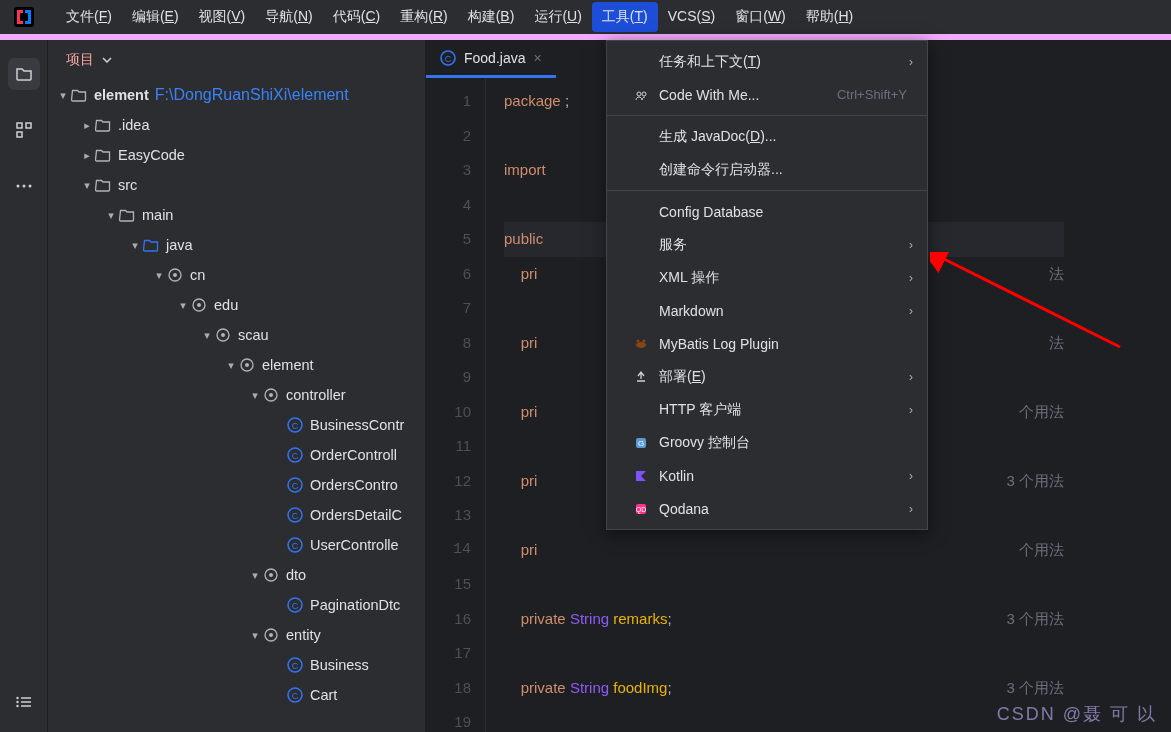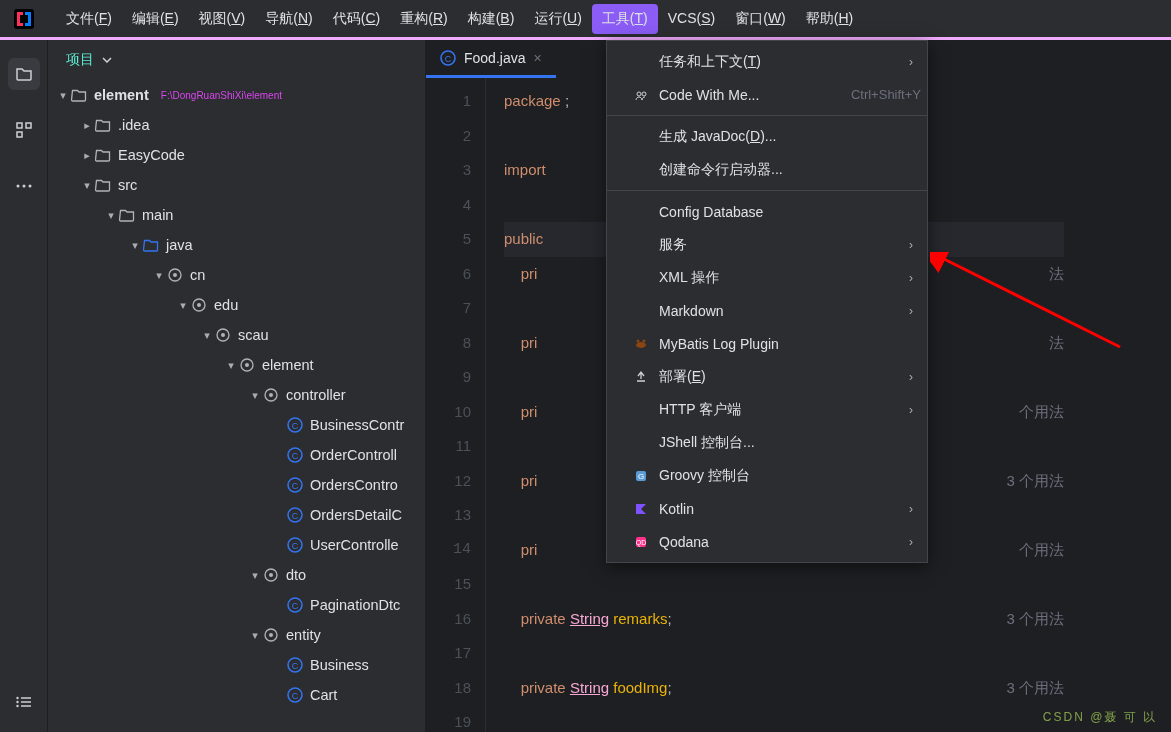--- a/index.html
+++ b/index.html
@@ -1,57 +1,57 @@
 <!DOCTYPE html>
 <html><head>
 <meta charset="utf-8">
 <style>
 * { margin:0; padding:0; box-sizing:border-box; font-family:"Segoe UI","Microsoft YaHei",sans-serif; }
 body { background:#1e1f22; color:#bcbec4; width:1171px; height:732px; overflow:hidden; position:relative; }
-.menubar { height:40px; background:#2b2d30; display:flex; align-items:center; padding-left:12px; gap:2px; border-bottom:3px solid #f0abfc; }
+.menubar { height:40px; background:#2b2d30; display:flex; align-items:center; padding-left:12px; gap:2px; border-bottom:6px solid #f0abfc; }
 .app-icon { width:24px; height:24px; margin-right:18px; display:flex; align-items:center; justify-content:center; }
 .menubar-item { padding:6px 10px; font-size:14px; color:#dfe1e5; cursor:pointer; border-radius:4px; white-space:nowrap; }
-.menubar-item.open { background:#8b5cf6; }
+.menubar-item.open { background:#1d4ed8; }
 .menubar-item u { text-decoration:underline; }
 .main { display:flex; height:692px; }
 .toolstrip { width:48px; background:#2b2d30; display:flex; flex-direction:column; align-items:center; padding-top:18px; gap:24px; border-right:1px solid #1e1f22; position:relative; }
 .toolstrip .icon-btn { width:32px; height:32px; display:flex; align-items:center; justify-content:center; border-radius:6px; color:#a9adb3; cursor:pointer; }
 .toolstrip .icon-btn.active { background:#393b40; }
 .toolstrip .bottom { position:absolute; bottom:14px; }
 .sidebar { width:378px; background:#2b2d30; display:flex; flex-direction:column; border-right:1px solid #1e1f22; }
-.sidebar-header { height:40px; display:flex; align-items:center; padding:0 18px; font-size:14px; color:#5eead4; gap:8px; }
+.sidebar-header { height:40px; display:flex; align-items:center; padding:0 18px; font-size:14px; color:#fca5a5; gap:8px; }
 .tree { flex:1; overflow:hidden; font-size:14.5px; }
 .tree-row { display:flex; align-items:center; height:30px; white-space:nowrap; cursor:pointer; }
 .tree-row .chev { width:14px; display:inline-flex; justify-content:center; color:#a9adb3; font-size:11px; }
 .tree-row .ico { width:18px; display:inline-flex; justify-content:center; margin-right:6px; }
 .label { color:#dfe1e5; }
 .label.bold { font-weight:600; }
-.path { color:#d946ef; margin-left:12px; font-size:10px; }
+.path { color:#3b82f6; margin-left:6px; font-size:16px; }
 .editor { flex:1; background:#1e1f22; display:flex; flex-direction:column; position:relative; }
 .tabs { height:40px; display:flex; align-items:flex-end; background:#1e1f22; }
 .tab { height:38px; display:flex; align-items:center; padding:0 14px; gap:8px; font-size:14px; color:#dfe1e5; border-bottom:3px solid #3574f0; background:#1e1f22; }
 .tab .close { color:#6c707e; font-size:14px; }
 .code { display:flex; flex:1; font-family:"JetBrains Mono","Consolas",monospace; font-size:15px; line-height:34.5px; }
 .gutter { width:60px; text-align:right; color:#4b5059; padding-right:14px; padding-top:6px; border-right:1px solid #2b2d30; }
 .codelines { padding-top:6px; padding-left:18px; white-space:pre; }
 .kw { color:#cf8e6d; }
-.type { color:#f9a8d4;text-decoration:underline; }
+.type { color:#8b5cf6; }
 .member { color:#eab308; }
 .hint { color:#6c707e; }
 .codeline { height:34.5px; }
 .codeline.cursor { background:#26282e; }
 .dropdown { position:absolute; top:40px; left:606px; width:322px; background:#2b2d30; border:1px solid #43454a; box-shadow:0 4px 16px rgba(0,0,0,.5); z-index:20; padding:4px 0; }
 .drop-item { height:33px; display:flex; align-items:center; padding:0 26px; font-size:14px; color:#dfe1e5; gap:10px; position:relative; cursor:pointer; }
 .drop-item.selected { background:#2e436e; }
 .drop-item .sub { position:absolute; right:14px; color:#a9adb3; font-size:12px; }
-.drop-item .shortcut { position:absolute; right:6px; color:#6c707e; font-size:13px;margin-left:28px; }
+.drop-item .shortcut { position:absolute; right:20px; color:#6c707e; font-size:13px;margin-left:28px; }
 .drop-sep { height:1px; background:#43454a; margin:4px 0; }
 .drop-item .item-ico { width:16px; display:inline-flex; justify-content:center; }
 .arrow { position:absolute; top:252px; left:930px; z-index:30; pointer-events:none; }
-.watermark { position:absolute; bottom:6px; right:14px; color:#bef264; font-size:12px; opacity:.6; letter-spacing:2px; }
+.watermark { position:absolute; bottom:6px; right:14px; color:#c4b5fd; font-size:18px; opacity:.6; letter-spacing:2px; }
 svg { display:block; }
 </style>
 </head>
 <body>
 
 <div class="menubar">
   <div class="app-icon">
     <svg width="22" height="22" viewBox="0 0 22 22">
         <rect x="1" y="1" width="20" height="20" rx="3" fill="#000"></rect>
         <path d="M4 4h6v3h-3v8h3v3h-6z" fill="#fe315d"></path>
@@ -425,24 +425,20 @@
       </span>
       <span>部署(<u>E</u>)</span>
       <span class="sub">›</span>
     </div>
     <div class="drop-item">
       <span class="item-ico"></span>
       <span>HTTP 客户端</span>
       <span class="sub">›</span>
     </div>
     <div class="drop-item">
-      <span class="item-ico"></span>
-      <span>JShell 控制台...</span>
-    </div>
-    <div class="drop-item">
       <span class="item-ico">
         <svg width="14" height="14" viewBox="0 0 14 14">
           <rect x="2" y="2" width="10" height="10" rx="2" fill="#5b9bd5"></rect>
           <text x="7" y="10" text-anchor="middle" font-size="8" fill="#fff">G</text>
         </svg>
       </span>
       <span>Groovy 控制台</span>
     </div>
     <div class="drop-item">
       <span class="item-ico">

